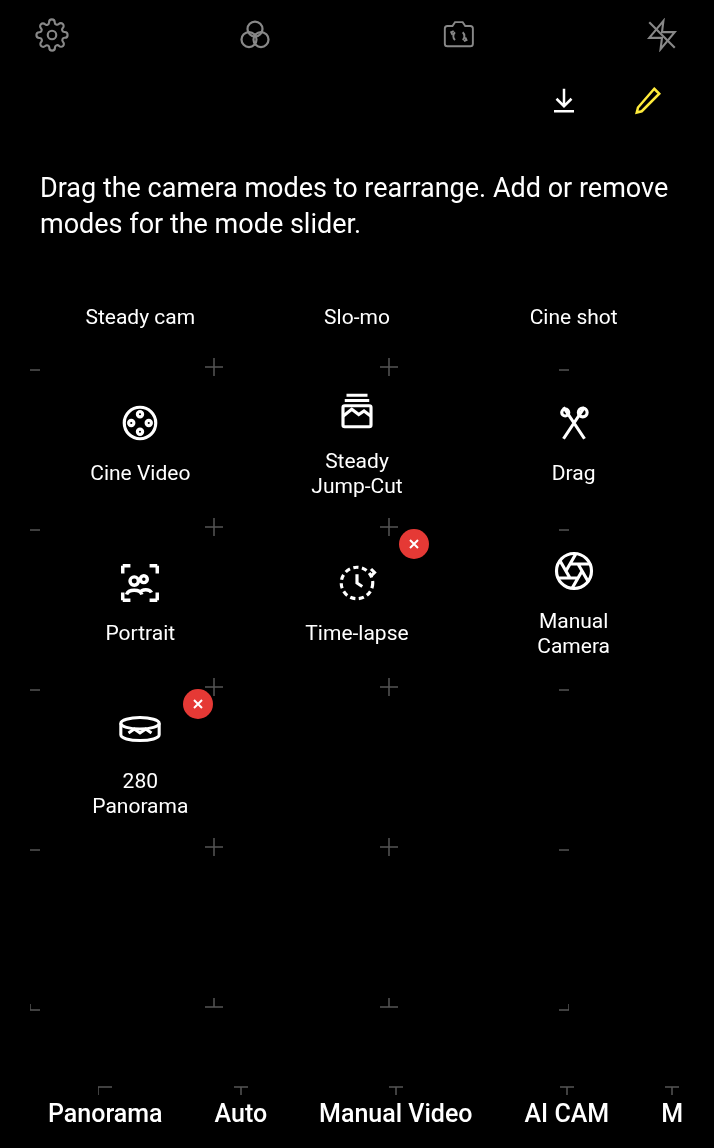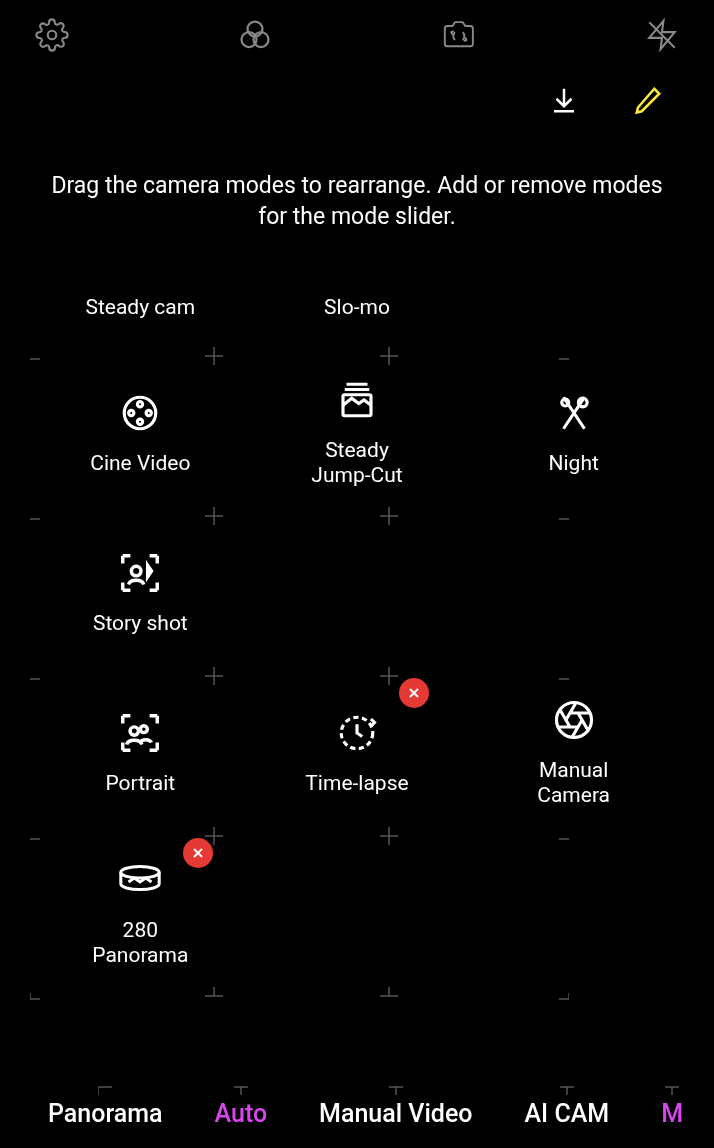--- a/index.html
+++ b/index.html
@@ -36,22 +36,21 @@
     height: 60px;
   }
   .action-row .icon {
     width: 36px;
     height: 36px;
     display: flex;
     align-items: center;
     justify-content: center;
   }
   .instructions {
-    text-align: center;
-    font-size: 23px;
+    font-size: 27px;
     line-height: 1.35;
     padding: 40px 40px 30px;
     font-weight: 400;
   }
   .grid-area {
     position: relative;
     padding: 0 32px;
   }
   .grid {
     display: grid;
@@ -115,21 +114,21 @@
     display: flex;
     align-items: center;
     overflow: hidden;
   }
   .tab {
     font-size: 25px;
     padding: 0 26px;
     white-space: nowrap;
     font-weight: 500;
   }
-  .tab.dim { color: #d946ef; }
+  .tab.dim { color: #ffffff; }
   .tab-tick {
     position: absolute;
     top: -18px;
     left: 50%;
     transform: translateX(-50%);
   }
   .tabs-inner {
     display: flex;
     align-items: center;
     position: relative;
@@ -190,20 +189,23 @@
     
     
   </div>
 
   <div class="grid row0">
     <div class="grid-cell">
       <div class="cell-label">Steady cam</div>
     </div>
     <div class="grid-cell">
       <div class="cell-label">Slo-mo</div>
+    </div>
+    <div class="grid-cell">
+      <div class="cell-label">Cine shot</div>
     </div>
   </div>
 
   <svg class="mark" style="left:30px;top:90px" width="14" height="14">
       <path d="M0 7h10M7 0" stroke="#555" stroke-width="1.5"></path>
     </svg>
   <svg class="mark" style="left:205px;top:85px" width="18" height="18">
       <path d="M0 9h18M9 0v18" stroke="#555" stroke-width="1.5"></path>
     </svg>
   <svg class="mark" style="left:380px;top:85px" width="18" height="18">
@@ -238,49 +240,38 @@
 Jump-Cut</div>
     </div>
     <div class="grid-cell">
       <div class="cell-icon">
         <svg width="42" height="42" viewBox="0 0 24 24" stroke-width="1.8">
             <path d="M6 3l12 18M18 3L6 21"></path>
             <circle cx="7" cy="6" r="2"></circle>
             <circle cx="17" cy="6" r="2.5"></circle>
           </svg>
       </div>
-      <div class="cell-label">Night</div>
+      <div class="cell-label">Drag</div>
     </div>
   </div>
 
   <svg class="mark" style="left:30px;top:250px" width="14" height="14">
       <path d="M0 7h10" stroke="#555" stroke-width="1.5"></path>
     </svg>
   <svg class="mark" style="left:205px;top:245px" width="18" height="18">
       <path d="M0 9h18M9 0v18" stroke="#555" stroke-width="1.5"></path>
     </svg>
   <svg class="mark" style="left:380px;top:245px" width="18" height="18">
       <path d="M0 9h18M9 0v18" stroke="#555" stroke-width="1.5"></path>
     </svg>
   <svg class="mark" style="left:555px;top:250px" width="14" height="14">
       <path d="M4 7h10" stroke="#555" stroke-width="1.5"></path>
     </svg>
 
   <div class="grid">
-    <div class="grid-cell">
-      <div class="cell-icon">
-        <svg width="46" height="46" viewBox="0 0 24 24" stroke-width="1.8">
-            <path d="M3 3h4M3 3v4M21 3h-4M21 3v4M3 21h4M3 21v-4M21 21h-4M21 21v-4"></path>
-            <circle cx="10" cy="11" r="2.5"></circle>
-            <path d="M6 18c1-3 7-3 8 0"></path>
-            <path d="M16 8l2 3-2 3z"></path>
-          </svg>
-      </div>
-      <div class="cell-label">Story shot</div>
-    </div>
   </div>
 
   <svg class="mark" style="left:30px;top:410px" width="14" height="14">
       <path d="M0 7h10" stroke="#555" stroke-width="1.5"></path>
     </svg>
   <svg class="mark" style="left:205px;top:405px" width="18" height="18">
       <path d="M0 9h18M9 0v18" stroke="#555" stroke-width="1.5"></path>
     </svg>
   <svg class="mark" style="left:380px;top:405px" width="18" height="18">
       <path d="M0 9h18M9 0v18" stroke="#555" stroke-width="1.5"></path>

